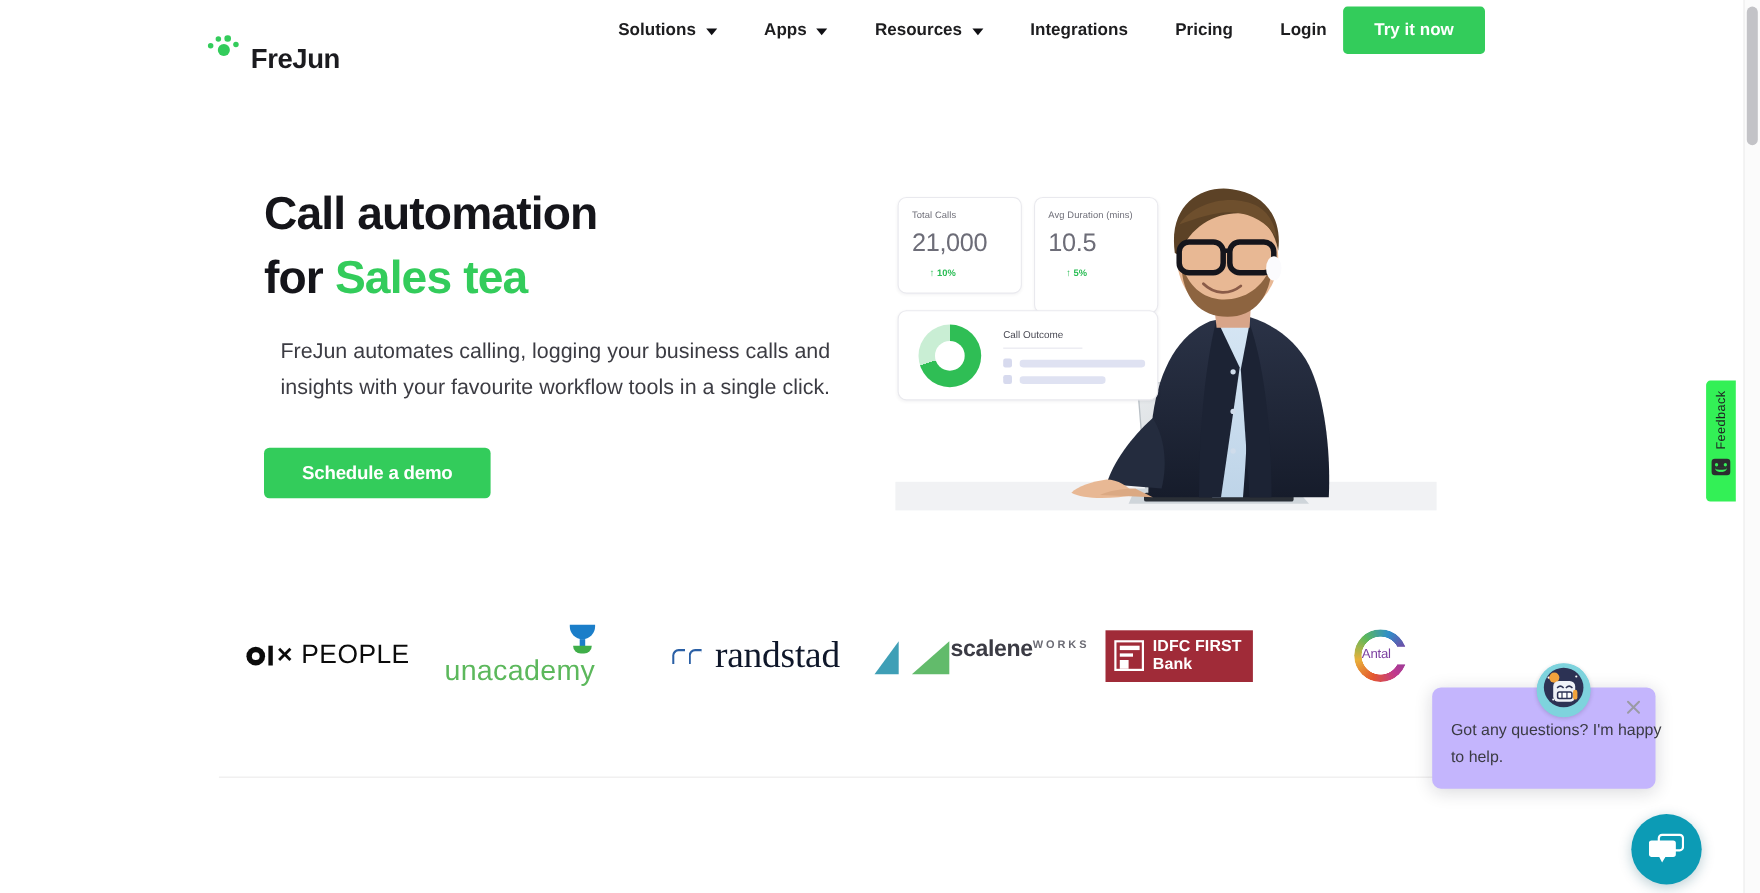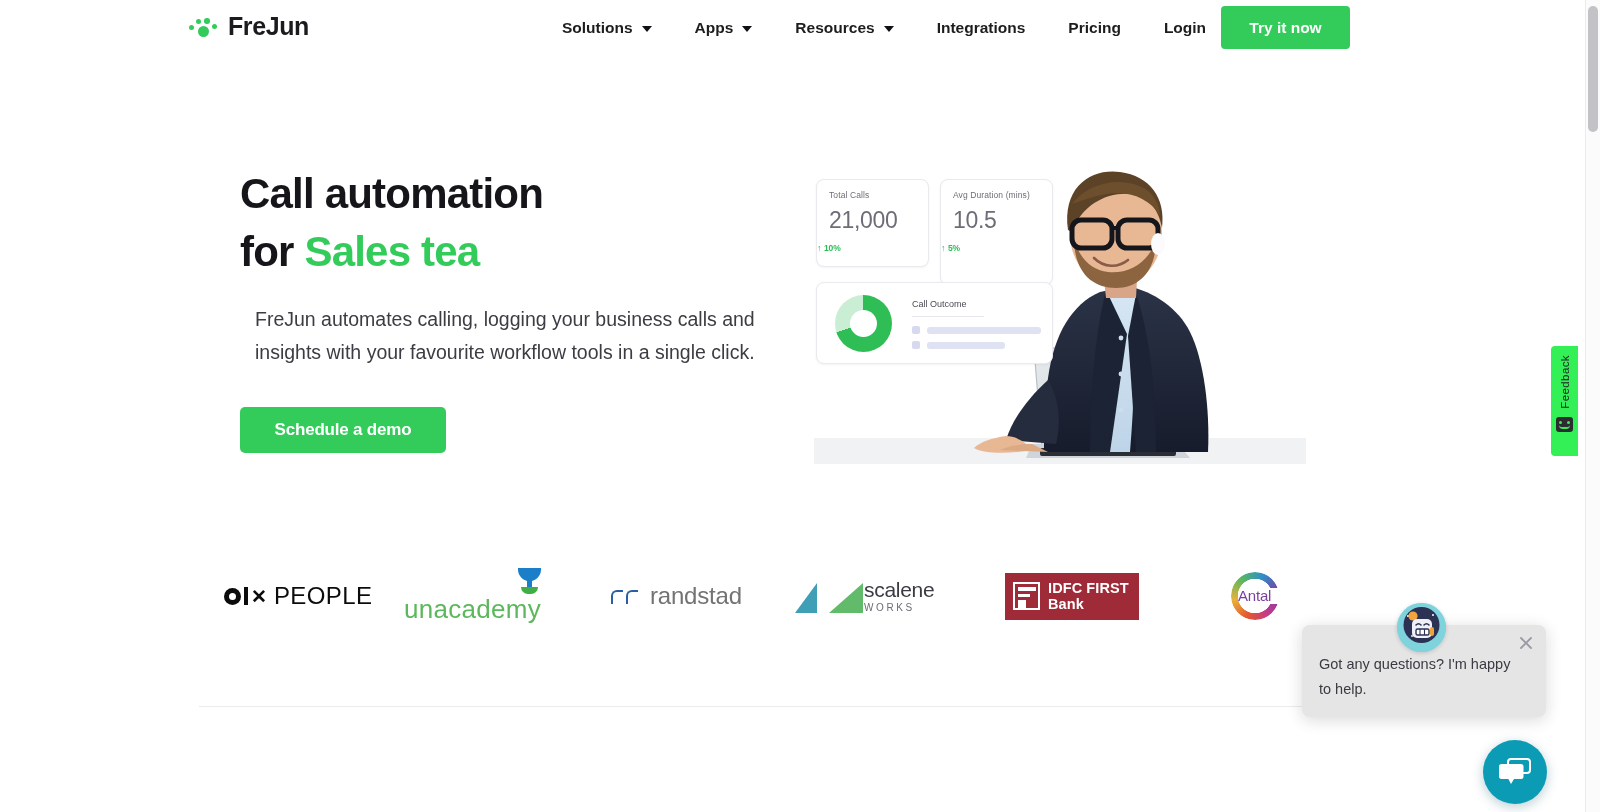--- a/index.html
+++ b/index.html
@@ -21,21 +21,21 @@
     position: absolute; left: 189px; top: 12px;
     display: flex; align-items: center; gap: 9px; cursor: pointer;
   }
   .logo-mark { position: relative; width: 30px; height: 24px; }
   .logo-mark i { position: absolute; border-radius: 50%; background: #33CC5B; display:block; }
   .logo-mark i.d1 { width: 5px;  height: 5px;  left: 0px;  top: 10px; }
   .logo-mark i.d2 { width: 5.5px;height: 5.5px;left: 6.5px;top: 4px; }
   .logo-mark i.d3 { width: 5.5px;height: 5.5px;left: 15px; top: 3.5px; }
   .logo-mark i.d4 { width: 5px;  height: 5px;  left: 22.5px;top: 9.5px; }
   .logo-mark i.big{ width: 11px; height: 11px; left: 9px;  top: 11.5px; }
-  .logo-text { font-size: 25px; font-weight: 700; color: #1b1b1f; letter-spacing: -0.4px; }
+  .logo-text { font-size: 25px; font-weight: 700; color: #1b1b1f; letter-spacing: -0.4px; margin-top: 28px; }
 
   .nav { position: absolute; left: 562px; top: 0; height: 56px; display: flex; align-items: center; gap: 0; text-align: right; }
   .nav-item {
     display: flex; align-items: center; gap: 9px;
     font-size: 15.5px; font-weight: 600; color: #1d1d1f;
     padding: 0 0; margin-right: 43px; cursor: pointer; white-space: nowrap;
   }
   .nav-item:last-child { margin-right: 0; }
   .caret { width: 0; height: 0; border-left: 5px solid transparent; border-right: 5px solid transparent;
            border-top: 6px solid #101014; display:inline-block; margin-top:2px; }
@@ -69,21 +69,21 @@
   .hero-visual { position: absolute; left: 812px; top: 160px; width: 540px; height: 320px; }
 
   .stat-card {
     position: absolute; background: #fff; border: 1px solid #e9e9ee;
     border-radius: 8px; box-shadow: 0 1px 3px rgba(22,22,40,.05);
   }
   .stat-card.c1 { left: 4px;   top: 19px; width: 113px; height: 88px; }
   .stat-card.c2 { left: 128px; top: 19px; width: 113px; height: 106px; }
   .stat-label { position:absolute; left: 12px; top: 10px; font-size: 8.5px; color: #6e6e78; letter-spacing: .1px; }
   .stat-value { position:absolute; left: 12px; top: 27px; font-size: 23px; color: #6d6d78; font-weight: 400; letter-spacing:-.3px; }
-  .stat-delta { position:absolute; left: 0; top: 63px; font-size: 8.5px; color: #2bbd55; font-weight: 600; }
+  .stat-delta { position:absolute; left: 28px; top: 63px; font-size: 8.5px; color: #2bbd55; font-weight: 600; }
   .stat-delta .arw { font-size: 9px; }
 
   .outcome-card {
     position: absolute; left: 4px; top: 122px; width: 237px; height: 82px;
     background: #fff; border: 1px solid #e9e9ee; border-radius: 8px;
     box-shadow: 0 1px 3px rgba(22,22,40,.05);
   }
   .donut {
     position: absolute; left: 18px; top: 12px; width: 57px; height: 57px; border-radius: 50%;
     background: conic-gradient(#2fbe55 0deg 252deg, #c9eed4 252deg 360deg);
@@ -129,35 +129,35 @@
   .unacad-text { font-size: 26px; color: #5cb85c; letter-spacing: .3px; }
 
   .randstad { display:flex; align-items:center; gap: 11px; }
   .rand-mark { position: relative; width: 28px; height: 16px; }
   .rand-mark .p1, .rand-mark .p2 {
     position: absolute; bottom: 0; width: 12px; height: 14px;
     border: 2.4px solid #2a5fa5; border-bottom: none; border-right: none;
   }
   .rand-mark .p1 { left: 0; border-top-left-radius: 6px; }
   .rand-mark .p2 { left: 15px; border-top-left-radius: 6px; }
-  .rand-text { font-size: 24px; color: #737373; letter-spacing: -.2px; }
+  .rand-text { font-size: 34px; color: #0f172a; letter-spacing: -.2px; font-family: Liberation Serif, serif; }
 
   .scalene { display:flex; align-items:flex-start; gap: 1px; }
   .scalene-mark { width: 0; height: 0; margin-top: 4px;
     border-left: 0px solid transparent;
     border-right: 34px solid #62bb6b;
     border-top: 30px solid transparent;
     position: relative;
   }
   .scalene-mark::after {
     content:""; position:absolute; left:-34px; top:-30px;
     border-right: 22px solid #3f9fb6; border-top: 30px solid transparent;
     width:0;height:0;
   }
-  .scalene-txt { display:flex; flex-direction: column; }
+  .scalene-txt { display:flex; flex-direction: row; font-weight: bold; }
   .scalene-txt .a { font-size: 21px; color: #3b3b44; line-height: 21px; letter-spacing: -.3px; }
   .scalene-txt .b { font-size: 10px; color: #6b6b74; letter-spacing: 2.6px; margin-top: 2px; }
 
   .idfc {
     background: #a02b38; padding: 7px 10px 8px 8px; display:flex; align-items:center; gap: 8px;
   }
   .idfc-mark { width: 27px; height: 28px; border: 2px solid #fff; position: relative; background: #a02b38; }
   .idfc-mark span { position: absolute; background: #fff; display:block; }
   .idfc-mark .l1 { left: 3px;  top: 3px;  width: 18px; height: 4px; }
   .idfc-mark .l2 { left: 3px;  top: 10px; width: 12px; height: 3px; }
@@ -165,21 +165,21 @@
   .idfc-txt { color: #fff; font-weight: 700; font-size: 14.5px; line-height: 16px; letter-spacing: .1px; }
 
   .antal { position: relative; width: 48px; height: 48px; }
   .antal-ring {
     position:absolute; inset:0; border-radius: 50%;
     background: conic-gradient(from 200deg, #e4572e, #e8b13b, #5cb85c, #2f8fc9, #7b3fa0, #c0398f, #e4572e);
     -webkit-mask: radial-gradient(circle, transparent 0 17px, #000 17.5px);
             mask: radial-gradient(circle, transparent 0 17px, #000 17.5px);
   }
   .antal-gap { position: absolute; right: -2px; top: 16px; width: 14px; height: 16px; background:#fff; }
-  .antal-text { position:absolute; left: 7px; top: 15px; font-size: 15px; color: #7b3fa0; letter-spacing:-.2px; }
+  .antal-text { position:absolute; left: 7px; top: 15px; font-size: 12px; color: #7b3fa0; letter-spacing:-.2px; }
 
   .divider { position: absolute; left: 199px; top: 706px; width: 1170px; height: 1px; background: #eceaea; }
 
   
   .feedback-tab {
     position: absolute; right: 22px; top: 346px; width: 27px; height: 110px;
     background: #33F056; border-radius: 4px 0 0 4px;
     display:flex; flex-direction: column; align-items:center; justify-content: flex-start;
     padding-top: 9px; cursor: pointer; z-index: 60;
   }
@@ -191,22 +191,22 @@
     width: 17px; height: 15px; background: #2c2c30; border-radius: 3px;
     position: relative; margin-top: 8px;
   }
   .feedback-face .eye { position:absolute; top: 4px; width: 3px; height: 3px; background: #33F056; border-radius: 50%; }
   .feedback-face .eye.l { left: 3px; } .feedback-face .eye.r { right: 3px; }
   .feedback-face .mouth { position:absolute; bottom: 3px; left: 3px; width: 11px; height: 4px;
       border-bottom: 2.5px solid #33F056; border-radius: 0 0 6px 6px; }
 
   
   .chat-card {
-    position: absolute; left: 1302px; top: 625px; width: 244px; height: 92px;
-    background: #e5e5e5; border-radius: 8px; box-shadow: 0 3px 16px rgba(20,20,40,.16);
+    position: absolute; left: 1302px; top: 625px; width: 203px; height: 92px;
+    background: #c4b5fd; border-radius: 8px; box-shadow: 0 3px 16px rgba(20,20,40,.16);
     z-index: 55;
   }
   .chat-msg {
     position: absolute; left: 17px; top: 27px; width: 205px;
     font-size: 14.5px; line-height: 25px; color: #3a3a42;
   }
   .chat-close {
     position: absolute; right: 11px; top: 9px; width: 18px; height: 18px;
     cursor: pointer; color: #9a9aa4;
   }

